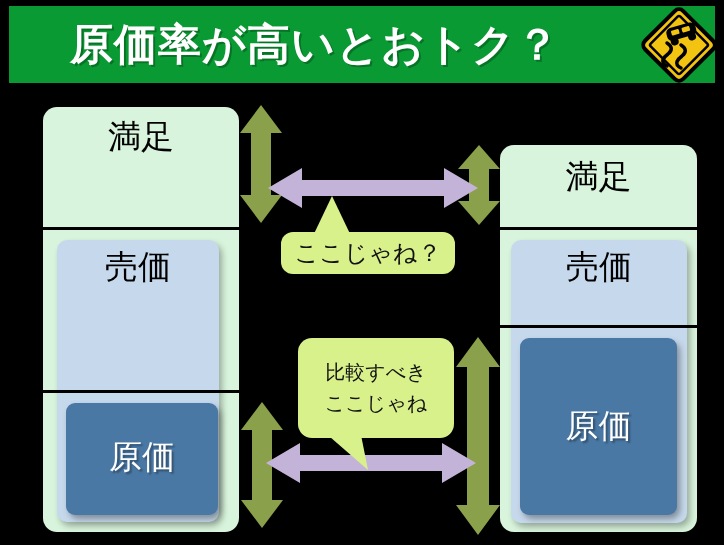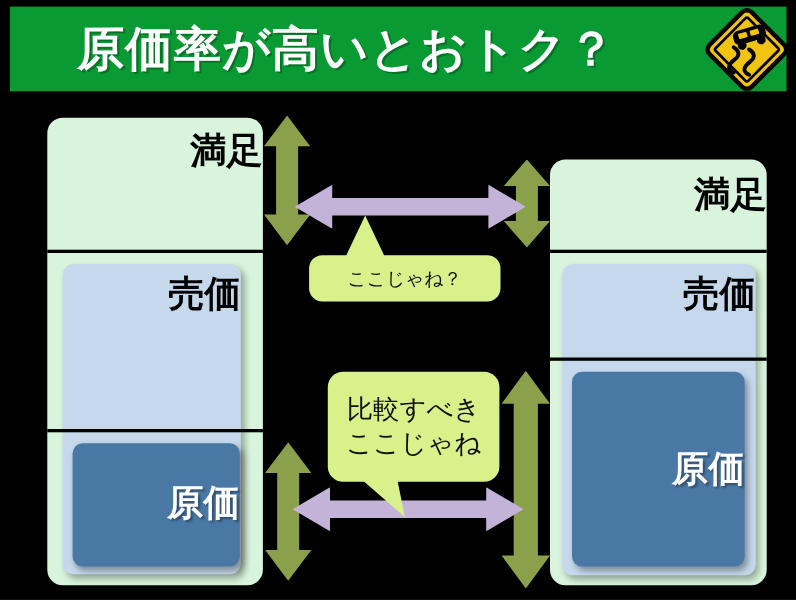--- a/index.html
+++ b/index.html
@@ -29,45 +29,45 @@
   .darkbox{position:absolute;border-radius:9px;background:#4a78a5;
            box-shadow:3px 4px 6px rgba(0,0,0,0.35);}
   .dark-left {left:66px;top:403px;width:152px;height:112px;}
   .dark-right{left:520px;top:338px;width:157px;height:177px;}
   .hline{position:absolute;height:3px;background:#000;}
   .hl-l1{left:43px;top:227px;width:196px;}
   .hl-l2{left:43px;top:390px;width:196px;}
   .hl-r1{left:500px;top:227px;width:197px;}
   .hl-r2{left:500px;top:325px;width:197px;}
   
-  .lbl{position:absolute;font-size:33px;font-weight:700;color:#000;
-       text-align:right;line-height:38px;white-space:nowrap;}
+  .lbl{position:absolute;font-size:33px;font-weight:400;color:#000;
+       text-align:center;line-height:38px;white-space:nowrap;}
   .lbl-white{color:#fff;text-shadow:2px 2px 2px rgba(0,0,0,0.35);}
   .l-man {left:43px; width:196px;top:118px;}
   .r-man {left:500px;width:197px;top:158px;}
   .l-bai {left:57px; width:162px;top:248px;}
   .r-bai {left:511px;width:176px;top:248px;}
   .l-gen {left:66px; width:152px;top:438px;}
   .r-gen {left:520px;width:157px;top:407px;}
   
   .arrow{position:absolute;}
   .av-lt{left:240px;top:105px;}
   .av-rt{left:458px;top:145px;}
   .av-lb{left:241px;top:402px;}
   .av-rb{left:456px;top:337px;}
   .ah-t{left:268px;top:168px;}
   .ah-b{left:266px;top:443px;}
   
   .bubble{position:absolute;background:#d9f18b;display:flex;
           flex-direction:column;align-items:center;justify-content:center;
           color:#111;}
   .bubble-top{left:281px;top:232px;width:174px;height:42px;border-radius:12px;
-          font-size:17px;font-weight:500;z-index:6;}
+          font-size:24px;font-weight:500;z-index:6;}
   .bubble-bottom{left:298px;top:338px;width:156px;height:100px;border-radius:14px;
-          font-size:24px;font-weight:500;line-height:31px;z-index:6;}
+          font-size:20px;font-weight:500;line-height:31px;z-index:6;}
   .tail{position:absolute;z-index:5;}
   .tail-top{left:306px;top:196px;}
   .tail-bottom{left:320px;top:430px;}
   .z2{z-index:2}.z3{z-index:3}
 </style>
 </head>
 <body>
 
 <div class="canvas">
 

